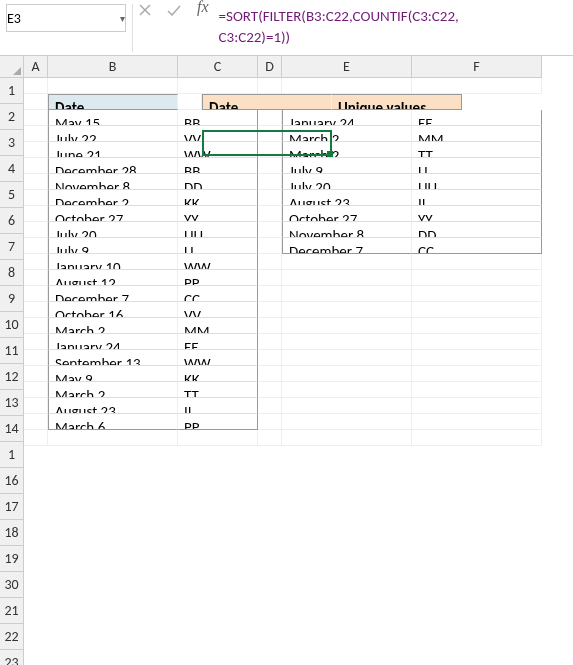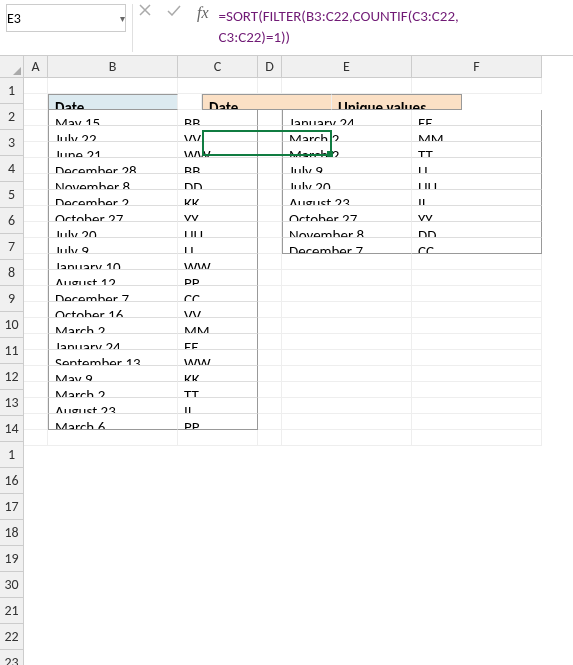--- a/index.html
+++ b/index.html
@@ -31,22 +31,22 @@
     background: #fff;
     justify-content: space-between;
   }
   .name-box .chev {
     color: #666;
     font-size: 10px;
   }
   .sep { width: 1px; background: #e0e0e0; height: 48px; margin: 4px 0; }
   .btn-group {
     display: flex;
-    align-items: flex-start;
-    padding: 4px 6px;
+    align-items: flex-end;
+    padding: 12px 6px;
     gap: 16px;
     color: #888;
     height: 28px;
   }
   .btn-group svg { display: block; }
   .fx { font-style: italic; font-family: 'Times New Roman', serif; color: #666; font-size: 16px; }
   .formula-input {
     flex: 1;
     padding: 6px 8px 4px 4px;
     font-size: 15px;

